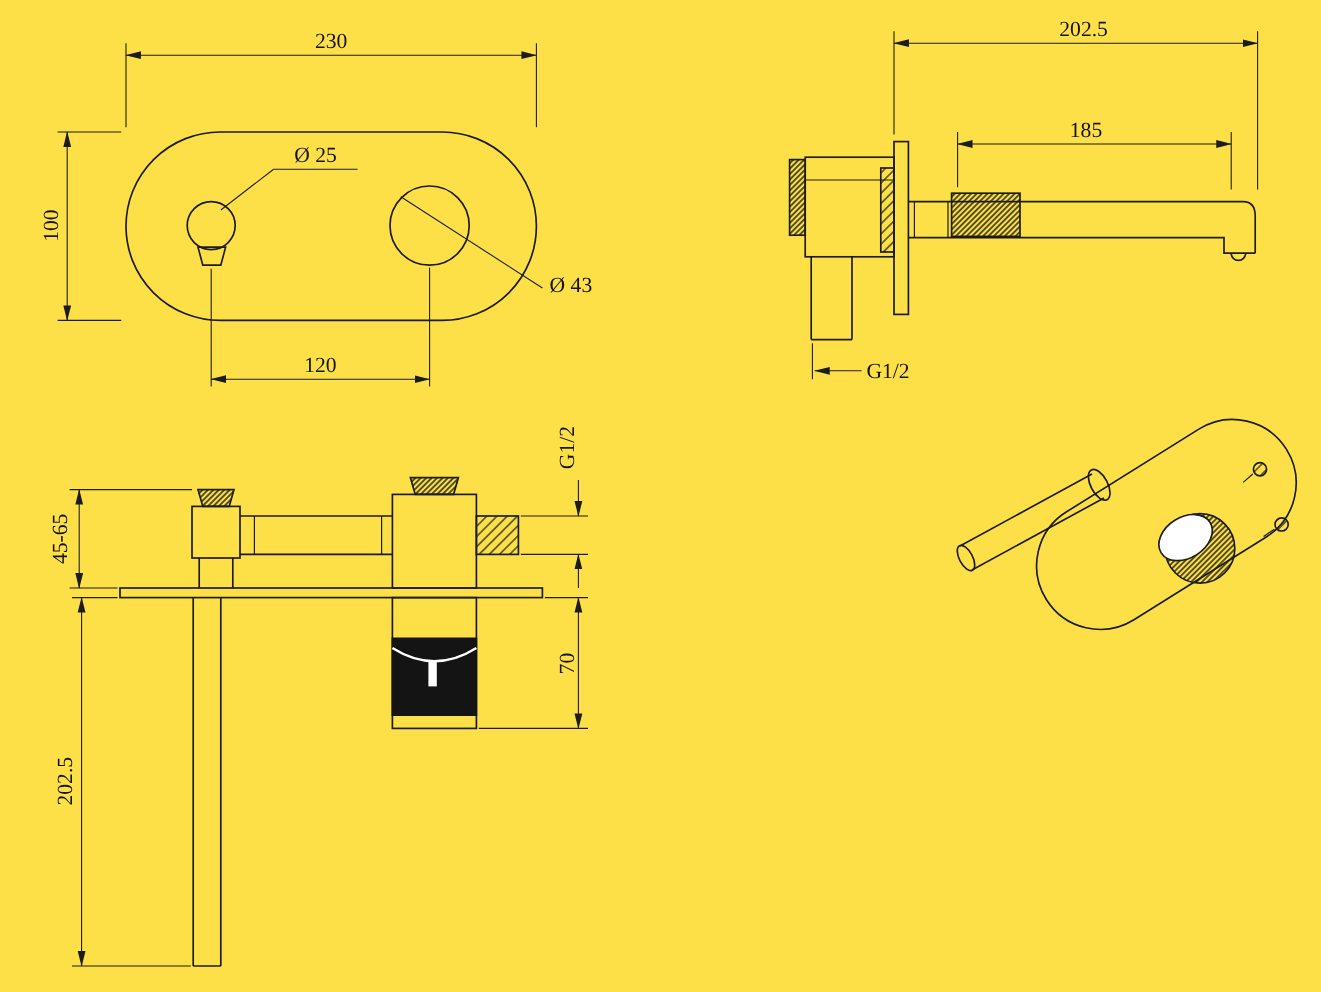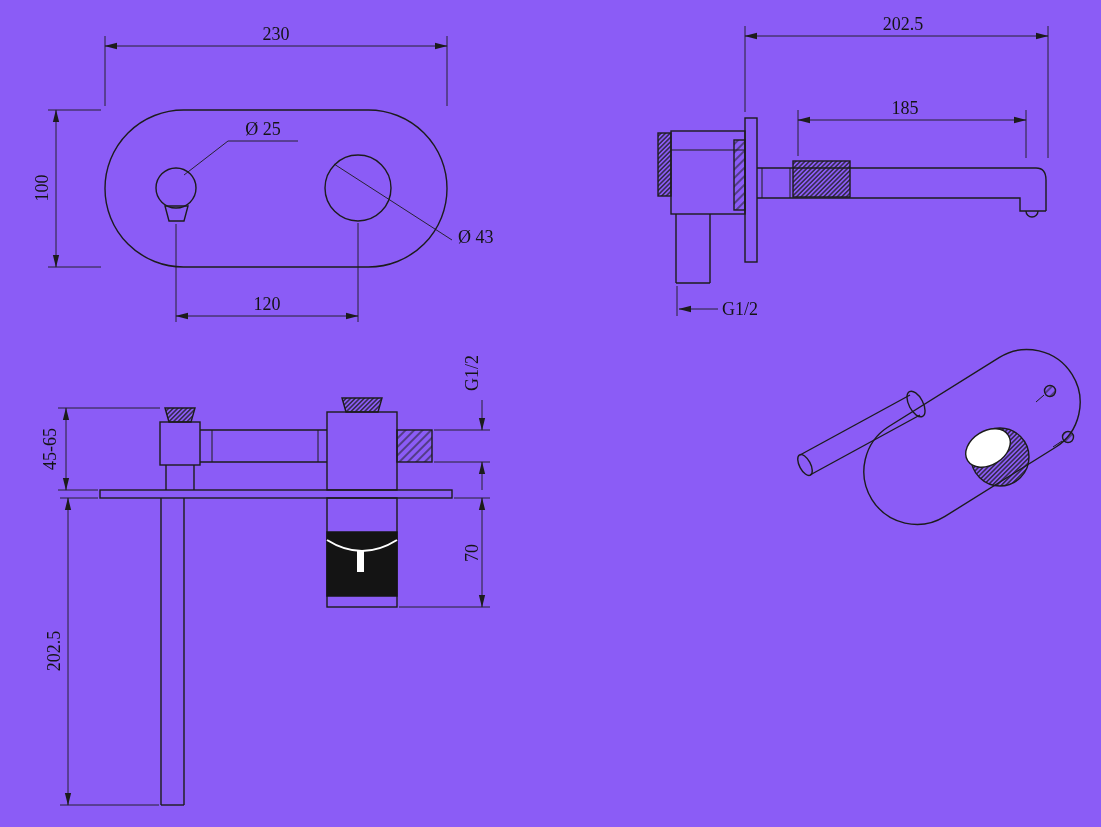--- a/index.html
+++ b/index.html
@@ -1,16 +1,16 @@
 <!DOCTYPE html>
 <html><head>
 <meta charset="utf-8">
 <style>
   html,body{margin:0;padding:0;background:#ffffff;}
-  .stage{position:relative;width:1101px;height:827px;background:#8b5cf6;overflow:hidden;
+  .stage{position:relative;width:1101px;height:827px;background:#fde047;overflow:hidden;
          font-family:"Liberation Serif","DejaVu Serif",serif;}
   svg text{font-family:"Liberation Serif","DejaVu Serif",serif;font-size:18px;fill:#141414;stroke:none;}
   .obj{stroke:#1c1c1c;stroke-width:1.4;fill:none;}
   .thin{stroke-width:1;}
   .dim{stroke:#1c1c1c;stroke-width:0.9;fill:none;}
   .fill-ink{fill:#141414;stroke:#141414;}
 </style>
 </head>
 <body>
 

